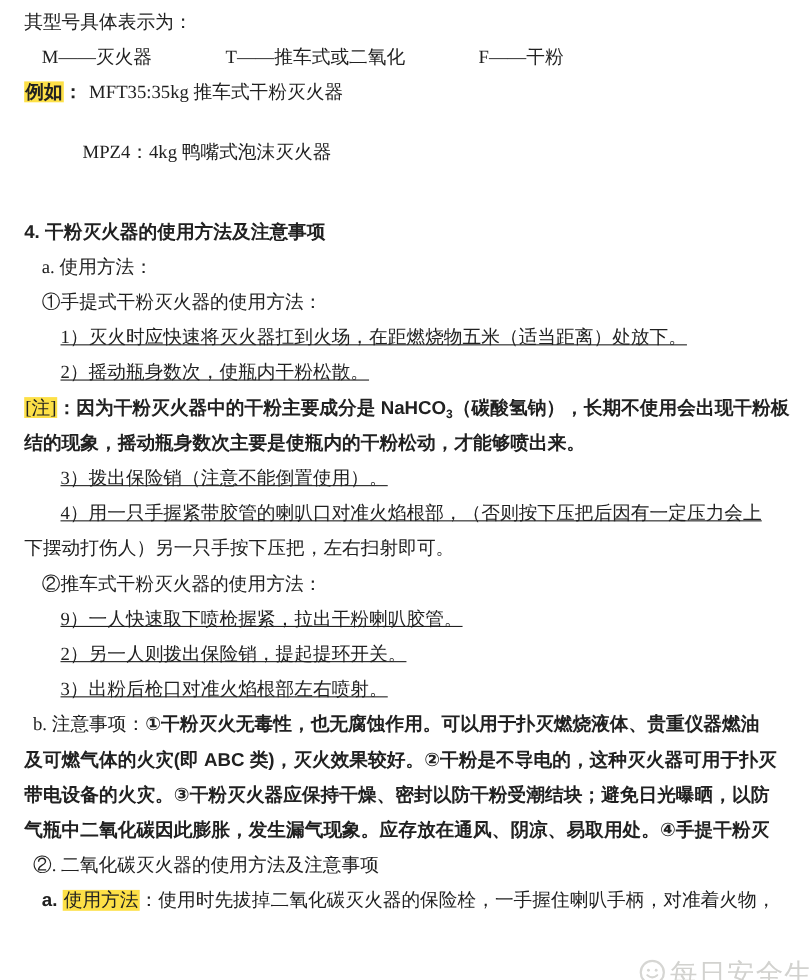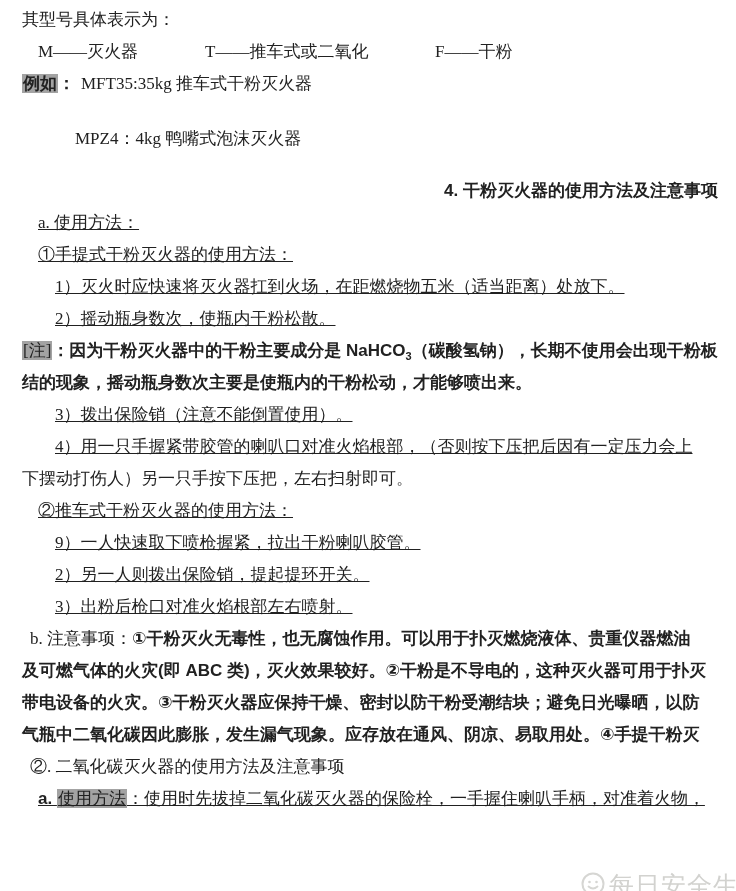--- a/index.html
+++ b/index.html
@@ -3,27 +3,27 @@
 <meta charset="utf-8">
 <style>
   html,body{margin:0;padding:0;}
   body{
     width:736px;height:891px;overflow:hidden;position:relative;background:#ffffff;
     font-family:"Liberation Serif","DejaVu Serif",serif;
     font-size:17px;color:#212121;
   }
   #doc{padding:4px 18px 0 22px;}
   .line{height:32px;line-height:32px;white-space:nowrap;}
-  .gap{margin-top:20px;text-align:right;}
+  .gap{margin-top:40px;}
   .i05{padding-left:8px;}
-  .i1{padding-left:16px;text-decoration:underline;}
+  .i1{padding-left:16px;}
   .i2{padding-left:33px;text-decoration:underline;}
   .iex{padding-left:53px;margin-top:23px;}
   .g{font-family:"Liberation Sans","DejaVu Sans",sans-serif;font-weight:700;}
-  .hl{background:#a3a3a3;padding:0 1px;}
+  .hl{background:#fde047;padding:0 1px;}
   .sp{margin-left:6px;}
   .line sub{font-size:11px;line-height:0;}
   .cols{display:flex;}
   .c1{margin-left:16px;width:167px;}
   .c2{width:230px;}
   .c3{flex:1;}
   #watermark{
     position:absolute;left:581px;top:869px;
     display:flex;align-items:flex-start;gap:4px;
     color:#d2d2cf;font-size:25px;letter-spacing:1px;

